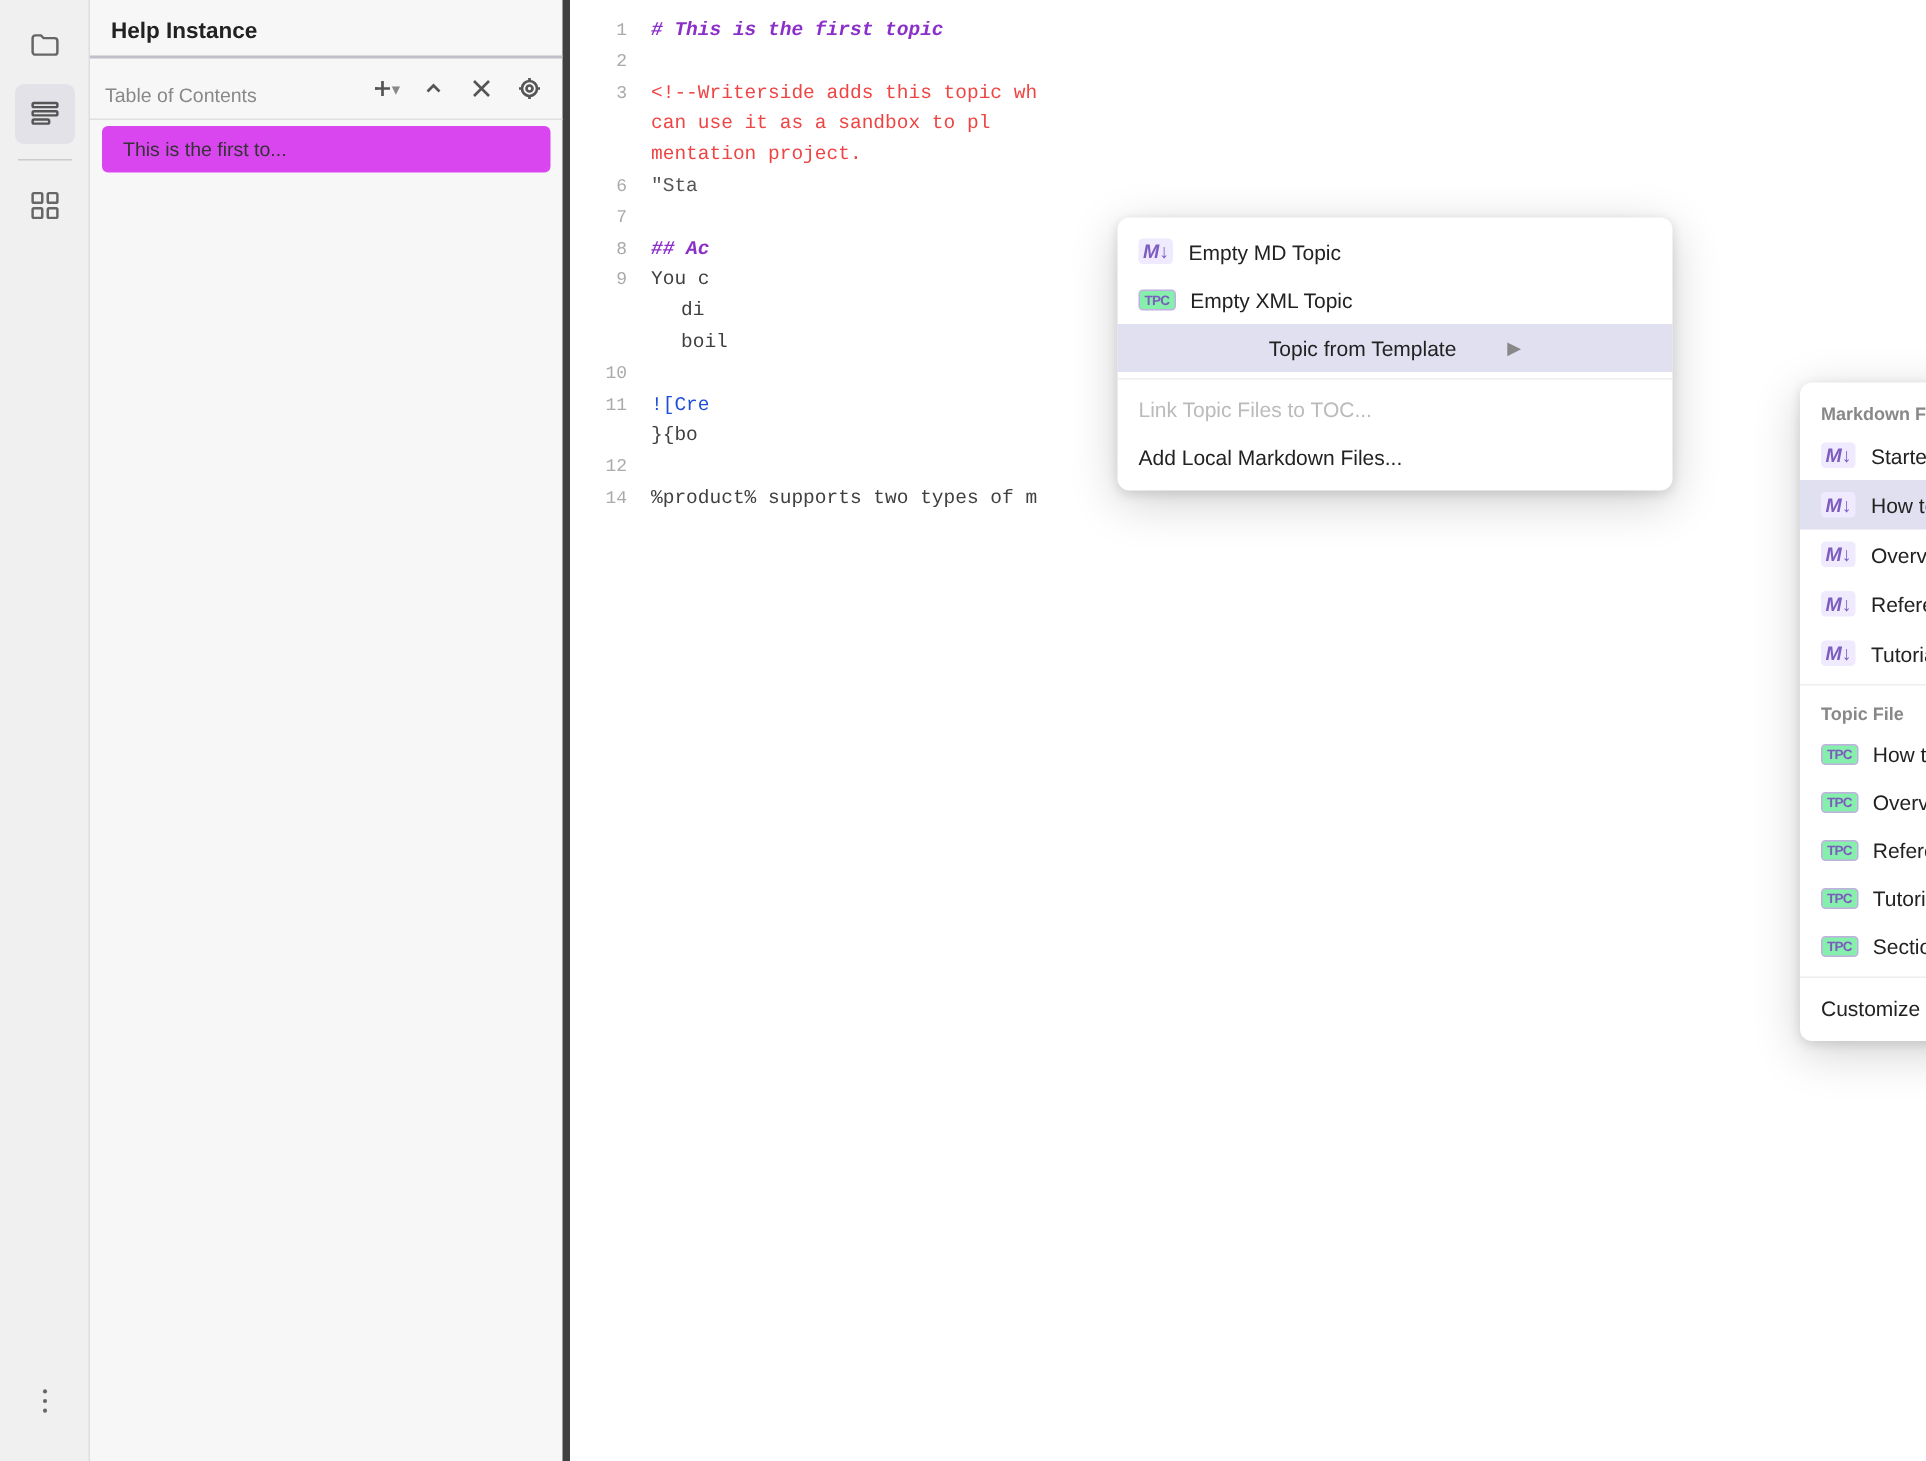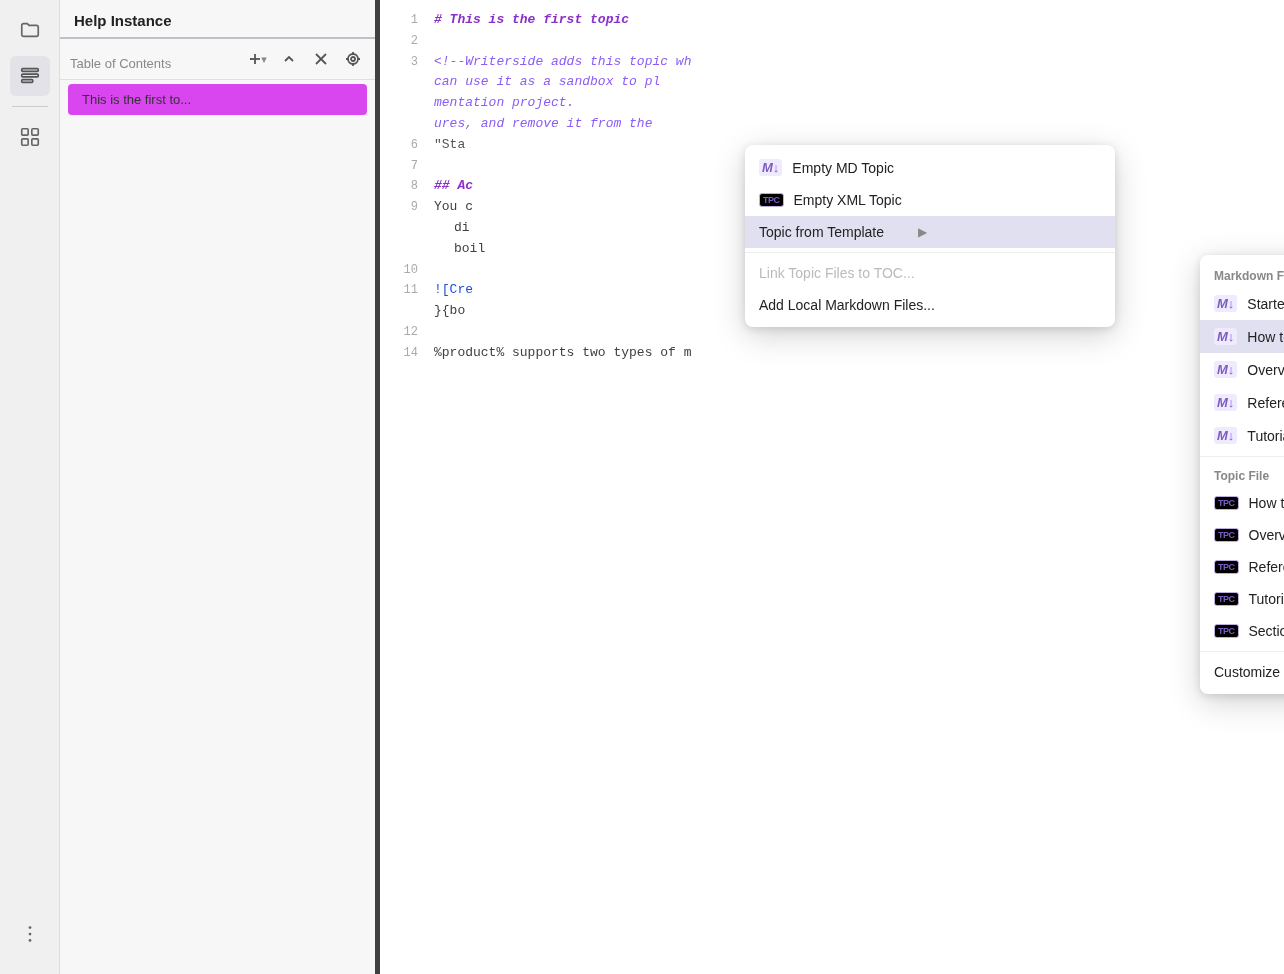--- a/index.html
+++ b/index.html
@@ -126,21 +126,21 @@
       color: #aaa;
       font-size: 12px;
       padding-right: 16px;
       flex-shrink: 0;
     }
     .line-code {
       color: #404040;
       font-size: 13px;
     }
     .code-purple { color: #8b2fc9; font-style: italic; font-weight: 700; }
-    .code-comment { color: #8b5cf6; font-style: italic; }
+    .code-comment { color: #ef4444; }
     .code-string { color: #555; }
     .code-blue { color: #1d4ed8; }
 
     
     .dropdown-menu-1 {
       position: absolute;
       top: 145px;
       left: 365px;
       width: 370px;
       background: #fff;
@@ -154,42 +154,42 @@
       align-items: center;
       padding: 8px 14px;
       font-size: 14px;
       color: #222;
       cursor: pointer;
       gap: 10px;
     }
     .menu-item.highlighted { background: #e0e0f0; }
     .menu-item.disabled { color: #bbb; cursor: default; }
     .menu-item.has-submenu {
-      justify-content: flex-start;
+      justify-content: center;
       gap: 34px;
     }
     .menu-item.has-submenu .menu-left {
       display: flex;
       align-items: center;
       gap: 10px;
     }
     .menu-icon-md {
       font-size: 13px;
       font-weight: bold;
       color: #7c5cbf;
       background: #f0eaff;
       border-radius: 3px;
       padding: 1px 3px;
       font-style: italic;
     }
     .menu-icon-tpc {
       font-size: 9px;
       font-weight: bold;
       color: #7c5cbf;
-      background: #000000;
+      background: #86efac;
       border: 1px solid #c0b0e0;
       border-radius: 3px;
       padding: 1px 3px;
       letter-spacing: -0.5px;
     }
     .submenu-arrow {
       color: #888;
       font-size: 12px;
     }
     .menu-divider {
@@ -309,24 +309,20 @@
     </div>
     <div class="code-line">
       <span class="line-num"></span>
       <span class="line-code code-comment">can use it as a sandbox to pl</span>
     </div>
     <div class="code-line">
       <span class="line-num"></span>
       <span class="line-code code-comment">mentation project.</span>
     </div>
     <div class="code-line">
-      <span class="line-num"></span>
-      <span class="line-code code-comment">ures, and remove it from the</span>
-    </div>
-    <div class="code-line">
       <span class="line-num">6</span>
       <span class="line-code code-string">"Sta</span>
     </div>
     <div class="code-line">
       <span class="line-num">7</span>
       <span class="line-code">&nbsp;</span>
     </div>
     <div class="code-line">
       <span class="line-num">8</span>
       <span class="line-code code-purple">## Ac</span>

